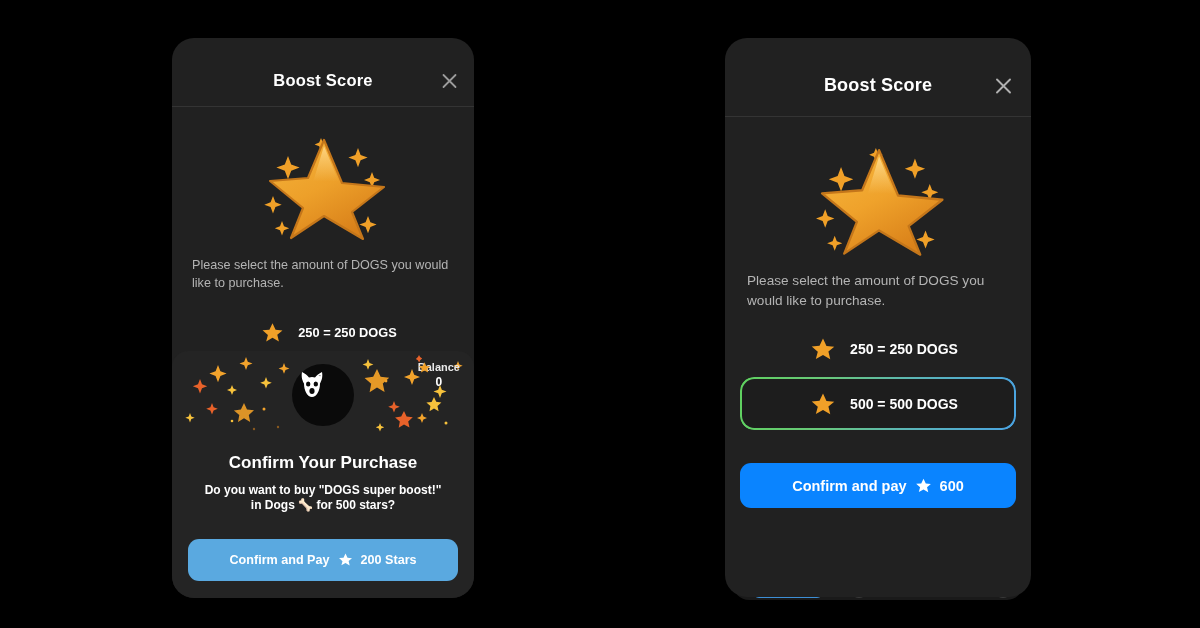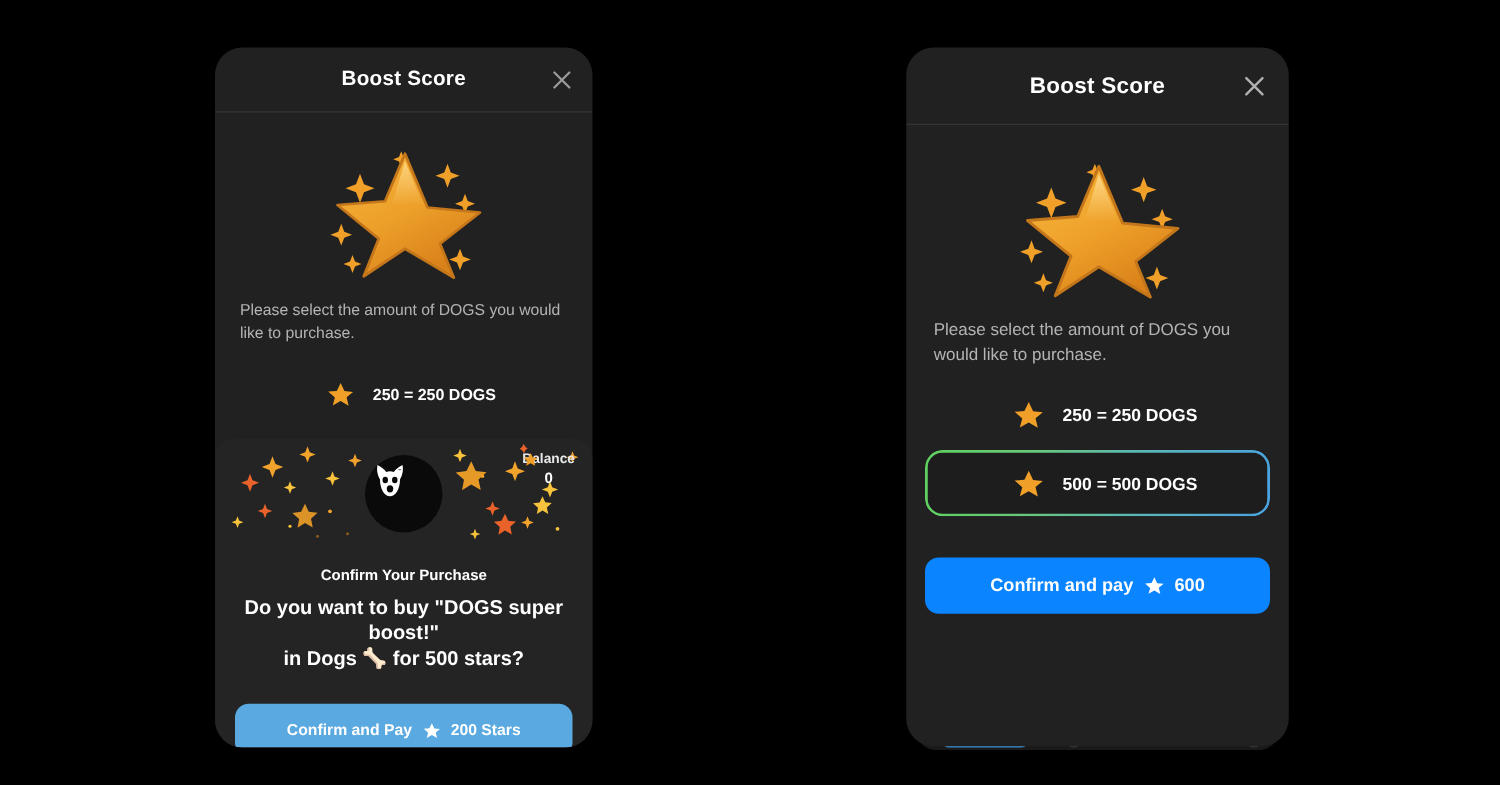--- a/index.html
+++ b/index.html
@@ -17,20 +17,21 @@
     background: #212121;
     border-radius: 22px;
     overflow: hidden;
   }
   .card-header {
     position: relative;
     display: flex;
     align-items: center;
     justify-content: center;
     border-bottom: 1px solid #343434;
+    margin-top: 17px;
   }
   .card-title {
     color: #ffffff;
     font-weight: bold;
     letter-spacing: .2px;
   }
   .close-icon {
     position: absolute;
     display: flex; align-items: center; justify-content: center;
     color: #9b9b9b;
@@ -122,25 +123,25 @@
     text-align: center;
     color: #e8e8e8;
   }
   .balance-label { font-size: 11px; font-weight: bold; line-height: 1.25; }
   .balance-value {
     display: flex; align-items: center; justify-content: center; gap: 4px;
     font-size: 12px; font-weight: bold; color: #ffffff;
   }
   .sheet-title {
     text-align: center; color: #ffffff;
-    font-size: 12px; font-weight: bold;
+    font-size: 17px; font-weight: bold;
   }
   .sheet-sub {
     text-align: center; color: #ffffff;
-    font-size: 16px; font-weight: bold; line-height: 1.28;
+    font-size: 12px; font-weight: bold; line-height: 1.28;
   }
 
   
   #card-right { left: 725px; top: 38px; width: 306px; height: 559px; }
   #card-right .card-header { height: 62px; }
   #card-right .card-title { font-size: 18px; }
   #card-right .close-icon { right: 18px; top: 50%; transform: translateY(-50%); }
   #card-right .body-text { font-size: 13.6px; }
 
   

